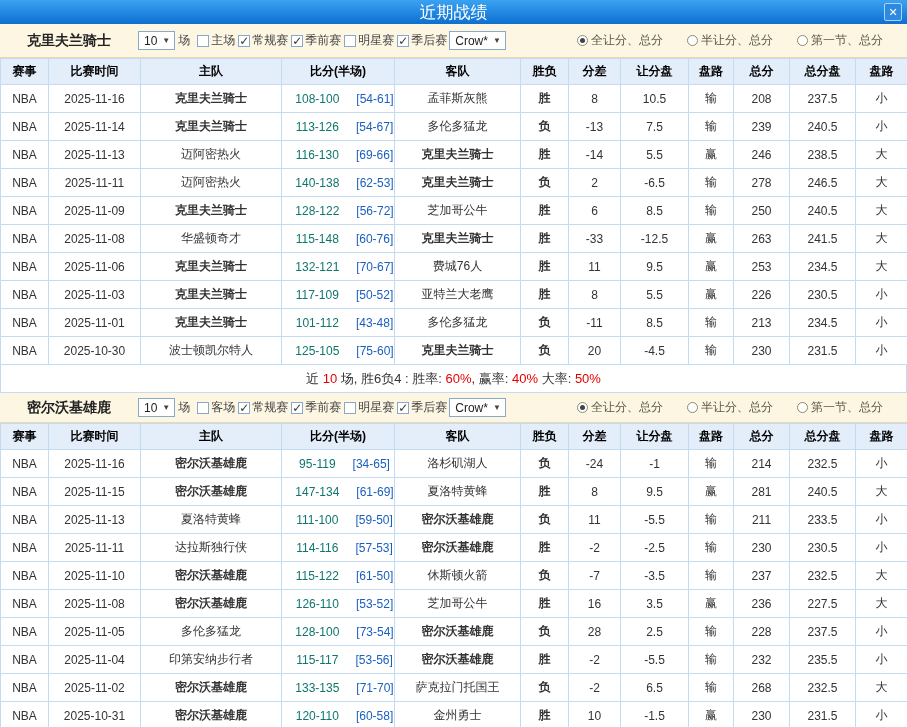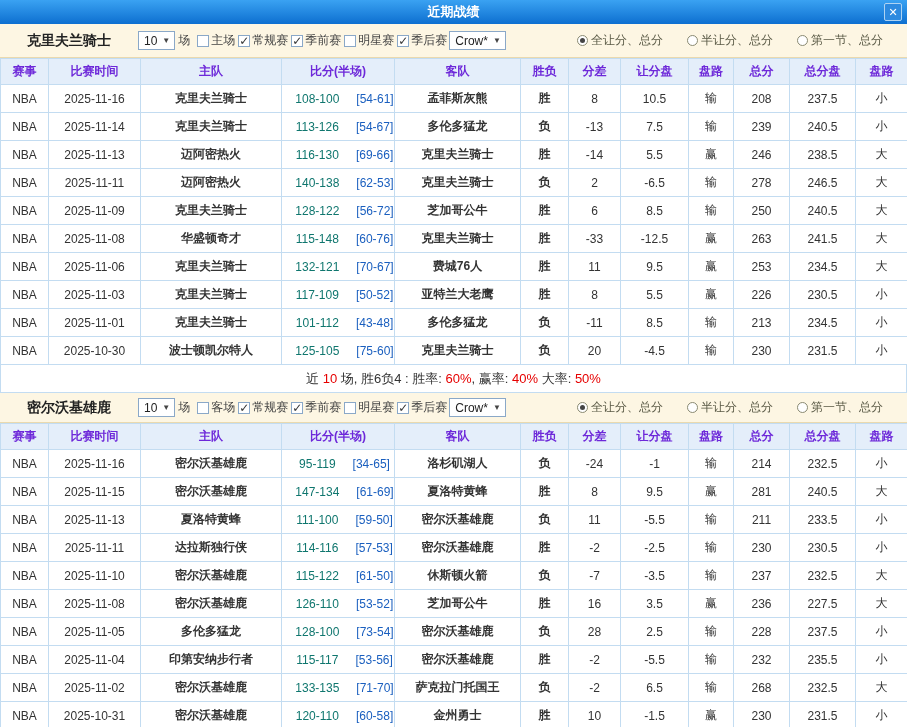--- a/index.html
+++ b/index.html
@@ -6,21 +6,21 @@
   body { margin: 0; background: #fff; }
   .page {
     width: 907px; height: 727px; overflow: hidden; position: relative;
     font-family: "Liberation Sans", "DejaVu Sans", sans-serif; background: #fff;
   }
   
   .titlebar {
     height: 24px; background: linear-gradient(180deg, #3aa2f2 0%, #0d6fd0 100%);
     display: flex; align-items: center; justify-content: center; position: relative;
   }
-  .title { color: #fff; font-weight: bold; font-size: 13px; }
+  .title { color: #fff; font-weight: normal; font-size: 17px; }
   .close {
     position: absolute; right: 5px; top: 50%; transform: translateY(-50%);
     width: 18px; height: 18px; line-height: 16px; text-align: center;
     background: #2d8ae0; border: 1px solid #aed3f2; border-radius: 2px;
     color: #fff; font-size: 11px; font-weight: bold; cursor: pointer;
   }
   
   .sec-header {
     background: #fdf6e3; border-bottom: 1px solid #ead9ae; height: 34px;
     display: flex; align-items: center; font-size: 12px; color: #444; padding-right: 10px;
@@ -37,24 +37,24 @@
   .lbl { margin: 0 4px 0 3px; }
   .cb-item { display: inline-flex; align-items: center; margin-left: 3px; cursor: pointer; justify-content: center; }
   .checkbox { width: 12px; height: 12px; border: 1px solid #8aa8c8; background: #fff; position: relative; margin-right: 2px; flex: none; }
   .checkbox.checked::after { content: "✓"; position: absolute; left: 0; top: -2px; font-size: 12px; font-weight: bold; color: #333; }
   .radios { margin-left: auto; display: flex; align-items: center; gap: 24px; padding-right: 14px; color: #5a5a46; }
   .radio-item { display: inline-flex; align-items: center; cursor: pointer; }
   .radio { width: 11px; height: 11px; border: 1px solid #8a8a72; border-radius: 50%; background: #fff; margin-right: 3px; position: relative; flex: none; }
   .radio.selected::after { content: ""; position: absolute; left: 2px; top: 2px; right: 2px; bottom: 2px; border-radius: 50%; background: #444; }
   
   table.stats { width: 907px; border-collapse: collapse; table-layout: fixed; }
-  .stats th { background: #e4eefa; border: 1px solid #c3dcf1; height: 26px; font-size: 12px; color: #6d28d9; font-weight: bold; padding: 0; white-space: nowrap; }
+  .stats th { background: #e4eefa; border: 1px solid #c3dcf1; height: 26px; font-size: 12px; color: #000000; font-weight: bold; padding: 0; white-space: nowrap; }
   .stats td { border: 1px solid #c3dcf1; height: 28px; text-align: center; font-size: 12px; color: #333; padding: 0; white-space: nowrap; overflow: hidden; background: #fff; }
   .focal { color: #2e9b2e; font-weight: bold; }
-  .team { color: #333; font-weight: bold; }
+  .team { color: #333; }
   .t-red { color: #e60000; }
   .t-green { color: #2e9b2e; }
   .bold { font-weight: bold; }
   .dark { color: #333; }
   .blue { color: #1a5fbf; }
   .score { font-weight: normal; color: #0f766e; margin-left: 13px; }
   .half { color: #1a5fbf; margin-left: 17px; font-weight: normal; }
   
   .summary {
     height: 28px; border: 1px solid #c3dcf1; border-top: none;

